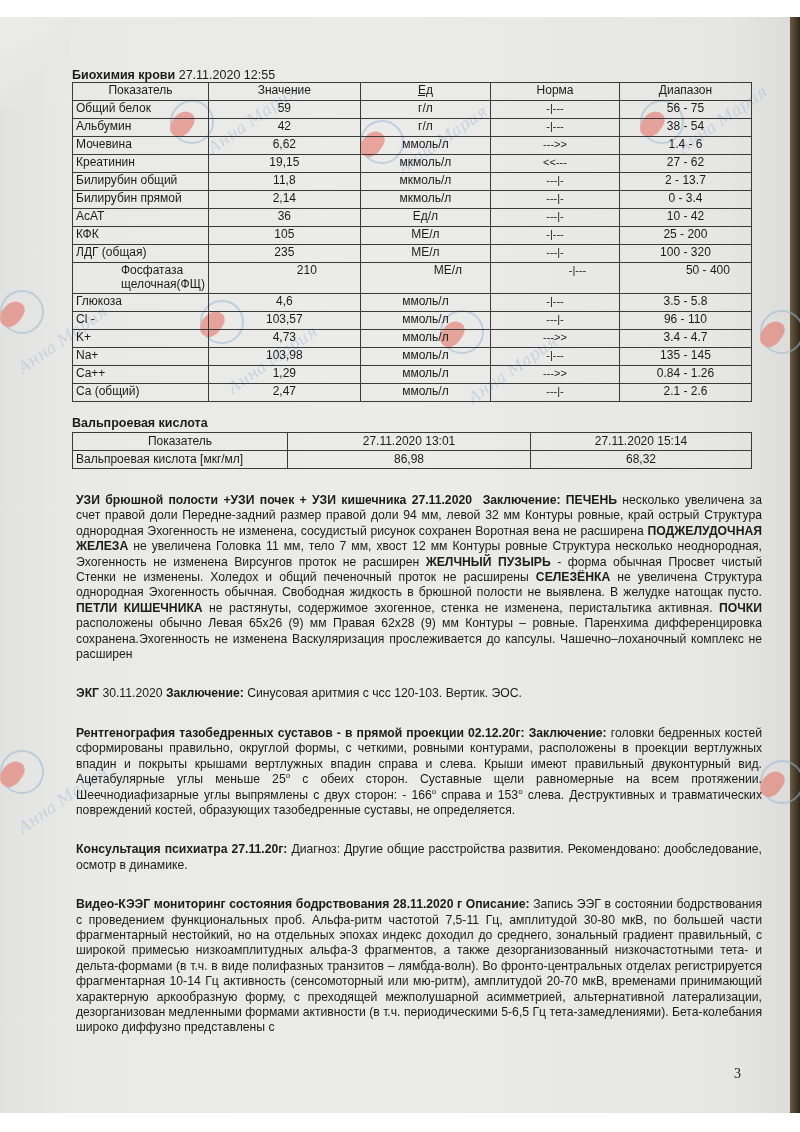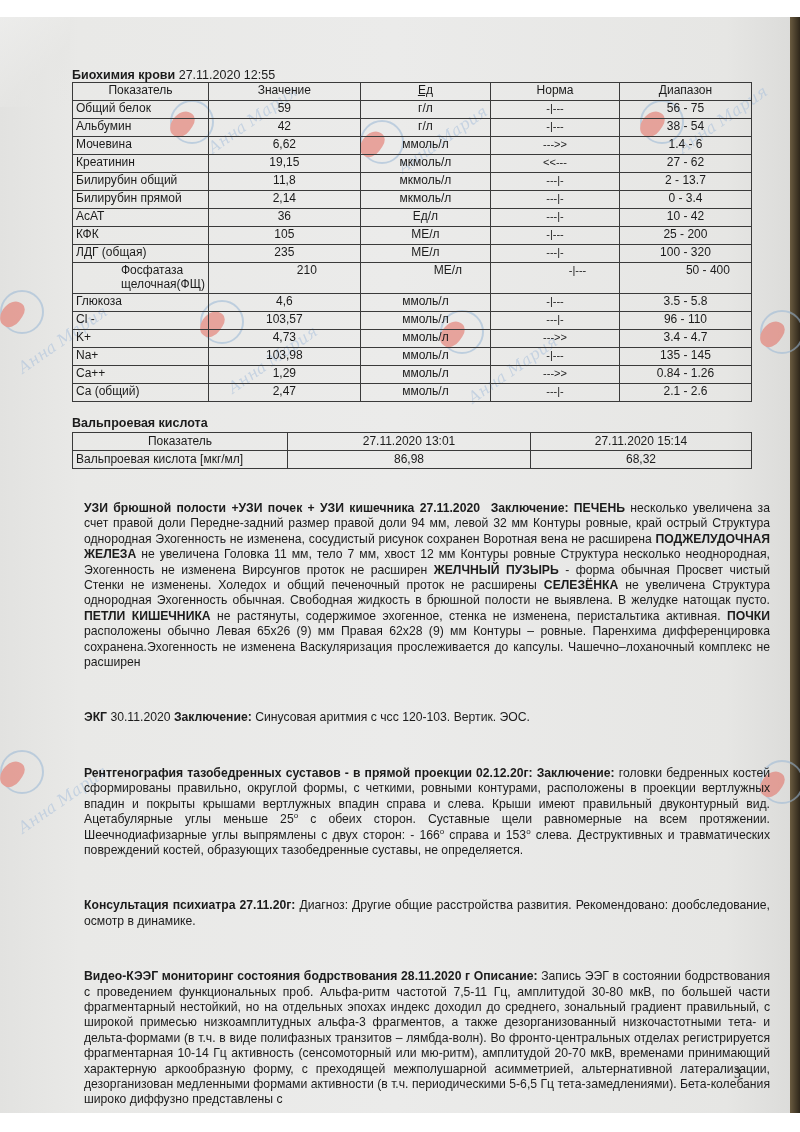--- a/index.html
+++ b/index.html
@@ -35,21 +35,21 @@
   table.grid th { text-align: center; }
   table.grid td.c { text-align: center; margin-top: 40px; }
   table.grid td.n { text-align: center; font-size: 11px; }
   .c1 { width: 102px; } .c2 { width: 154px; } .c3 { width: 130px; text-decoration: underline; } .c4 { width: 130px; } .c5 { width: 132px; }
   tr.tall td { height: 30px; padding-left: 48px; }
 
   table.valp { border-collapse: collapse; width: 680px; font-size: 12px; margin-top: 2px; }
   table.valp td { border: 1px solid #3a3a3a; height: 17px; padding: 0 3px; line-height: 15px; }
   table.valp td.c { text-align: center; }
 
-  .para { font-size: 12.2px; line-height: 15.4px; text-align: justify; width: 686px; margin: 12px; }
+  .para { font-size: 12.2px; line-height: 15.4px; text-align: justify; width: 686px; margin: 4px; }
   .para b { font-weight: bold; }
   .gap { height: 16px; }
   sup { font-size: 8px; line-height: 0; }
 
   .page-num { position: absolute; left: 734px; top: 1066px; font-family: "Liberation Serif", serif; font-size: 14px; }
 
   .wm { position: absolute; opacity: .55; }
   .wm .ring { position:absolute; width: 40px; height: 40px; border-radius: 50%; border: 2px solid #9ab8d6; }
   .wm .red { position:absolute; width: 20px; height: 28px; border-radius: 60% 40% 50% 50%; background: #e46a5e; transform: rotate(35deg); }
   .wm .script { position:absolute; font-family: "DejaVu Serif", serif; font-style: italic; color: #a9c0dc; font-size: 16px; transform: rotate(-35deg); white-space: nowrap; }

